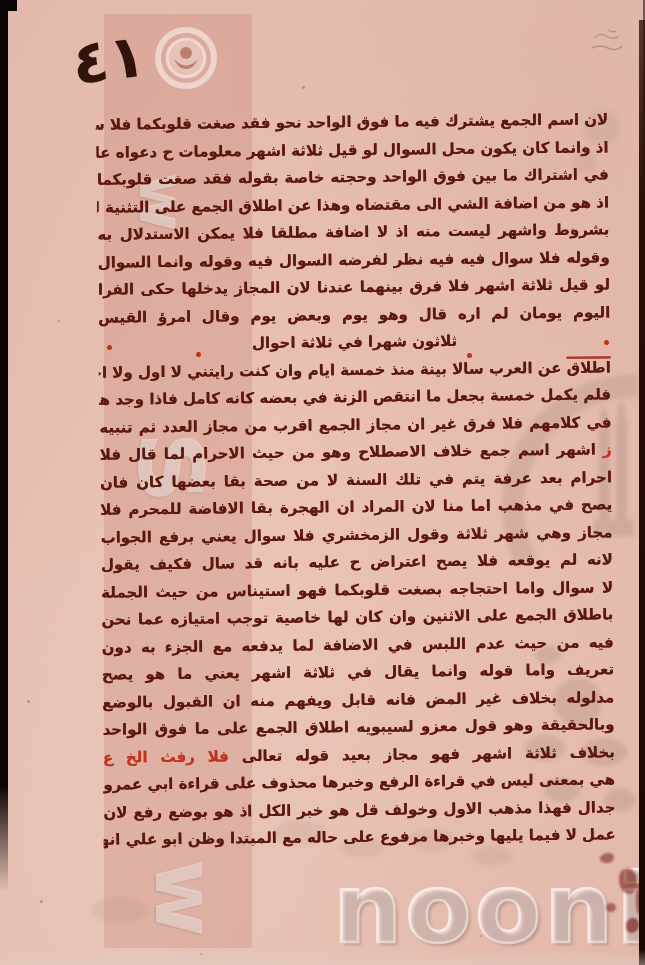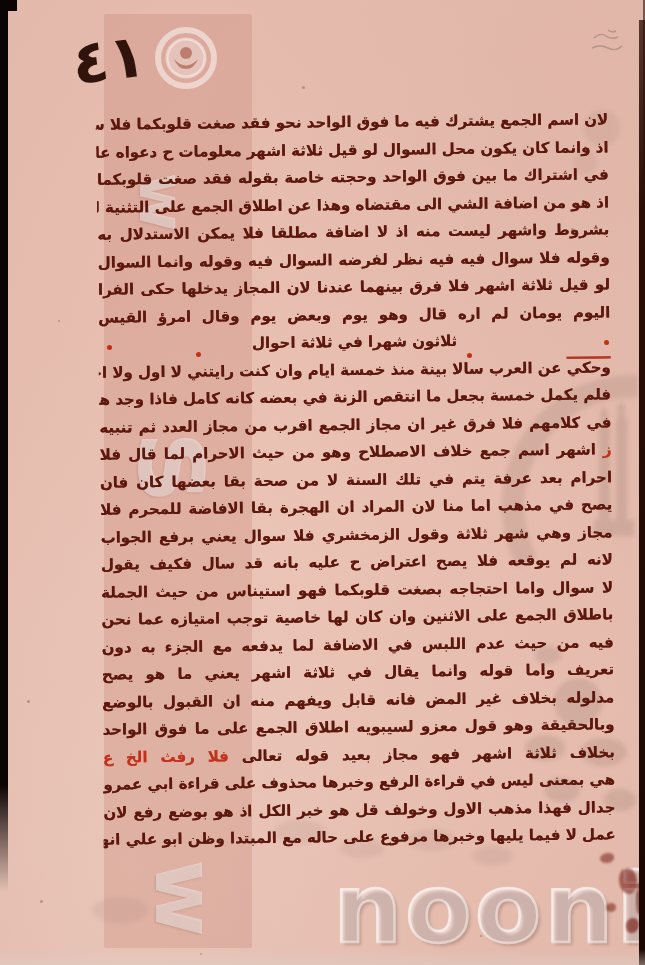--- a/index.html
+++ b/index.html
@@ -116,21 +116,21 @@
   <div id="text-block">
       <div class="line"><span>لان اسم الجمع يشترك فيه ما فوق الواحد نحو فقد صغت قلوبكما فلا سوال</span></div>
       <div class="line"><span>اذ وانما كان يكون محل السوال لو قيل ثلاثة اشهر معلومات ح دعواه عامة</span></div>
       <div class="line"><span>في اشتراك ما بين فوق الواحد وحجته خاصة بقوله فقد صغت قلوبكما</span></div>
       <div class="line"><span>اذ هو من اضافة الشي الى مقتضاه وهذا عن اطلاق الجمع على التثنية له</span></div>
       <div class="line"><span>بشروط واشهر ليست منه اذ لا اضافة مطلقا فلا يمكن الاستدلال به</span></div>
       <div class="line"><span>وقوله فلا سوال فيه فيه نظر لفرضه السوال فيه وقوله وانما السوال</span></div>
       <div class="line"><span>لو قيل ثلاثة اشهر فلا فرق بينهما عندنا لان المجاز يدخلها حكى الفرا</span></div>
       <div class="line"><span>اليوم يومان لم اره قال وهو يوم وبعض يوم وقال امرؤ القيس</span></div>
       <div class="line center"><span>ثلاثون شهرا في ثلاثة احوال</span></div>
-      <div class="line"><span class="overred">وحكي</span><span> عن العرب سالا بينة منذ خمسة ايام وان كنت رايتني لا اول ولا اخر</span></div>
+      <div class="line"><span class="overred">اطلاق</span><span> عن العرب سالا بينة منذ خمسة ايام وان كنت رايتني لا اول ولا اخر</span></div>
       <div class="line"><span>فلم يكمل خمسة بجعل ما انتقص الزنة في بعضه كانه كامل فاذا وجد هذا</span></div>
       <div class="line"><span>في كلامهم فلا فرق غير ان مجاز الجمع اقرب من مجاز العدد ثم تنبيه</span></div>
       <div class="line"><span class="red">ز </span><span>اشهر اسم جمع خلاف الاصطلاح وهو من حيث الاحرام لما قال فلا</span></div>
       <div class="line"><span>احرام بعد عرفة يتم في تلك السنة لا من صحة بقا بعضها كان فان</span></div>
       <div class="line"><span>يصح في مذهب اما منا لان المراد ان الهجرة بقا الافاضة للمحرم فلا</span></div>
       <div class="line"><span>مجاز وهي شهر ثلاثة وقول الزمخشري فلا سوال يعني برفع الجواب</span></div>
       <div class="line"><span>لانه لم يوقعه فلا يصح اعتراض ح عليه بانه قد سال فكيف يقول</span></div>
       <div class="line"><span>لا سوال واما احتجاجه بصغت قلوبكما فهو استيناس من حيث الجملة</span></div>
       <div class="line"><span>باطلاق الجمع على الاثنين وان كان لها خاصية توجب امتيازه عما نحن</span></div>
       <div class="line"><span>فيه من حيث عدم اللبس في الاضافة لما يدفعه مع الجزء به دون</span></div>

